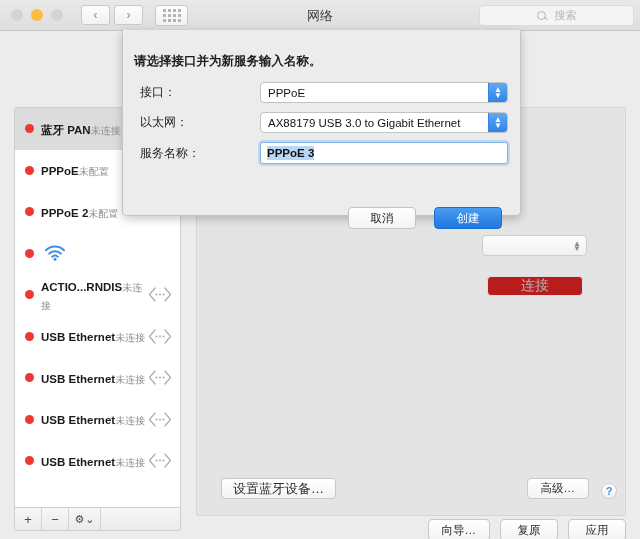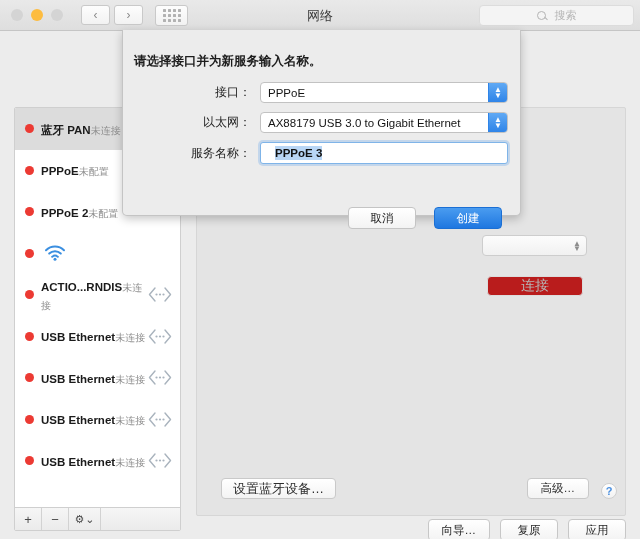--- a/index.html
+++ b/index.html
@@ -178,21 +178,21 @@
     border-radius: 0 0 5px 5px;
     box-shadow: 0 3px 10px rgba(0,0,0,0.22);
     z-index: 50;
   }
   .sheet-title {
     position: absolute; left: 11px; top: 23px;
     font-size: 12.5px; color: #1d1d1d; font-weight: bold;
   }
   .frow { position: absolute; display: flex; align-items: center; }
   .frow .lbl {
-    width: 120px; text-align: right; padding-right: 9px;
+    width: 120px; text-align: left; padding-right: 9px;
     font-size: 12px; color: #1d1d1d;
   }
   .popup {
     width: 248px; height: 21px;
     background: #ffffff;
     border: 1px solid #c2c2c2; border-radius: 4px;
     display: flex; align-items: center;
     padding-left: 7px;
     font-size: 11.5px; color: #141414;
     position: relative;
@@ -205,21 +205,21 @@
     display: flex; flex-direction: column; align-items: center; justify-content: center;
     color: #ffffff; font-size: 8px; line-height: 6px;
   }
   .popup .val { white-space: nowrap; overflow: hidden; text-overflow: clip; padding-right: 22px; }
   .textfield {
     width: 248px; height: 22px;
     background: #ffffff;
     border: 1px solid #7fb4e8; border-radius: 3px;
     box-shadow: 0 0 0 2px rgba(120,175,235,0.35);
     display: flex; align-items: center;
-    padding-left: 14px;
+    padding-left: 6px;
   }
   .textfield .sel {
     font-size: 11.5px; color: #111111; font-weight: bold;
     background: #b9d6f5; padding: 1px 0;
   }
   .sheet-btns { position: absolute; right: 18px; top: 177px; display: flex; gap: 18px; }
   .sbtn {
     height: 22px; min-width: 68px; padding: 0 12px;
     border-radius: 4px;
     display: flex; align-items: center; justify-content: center;

